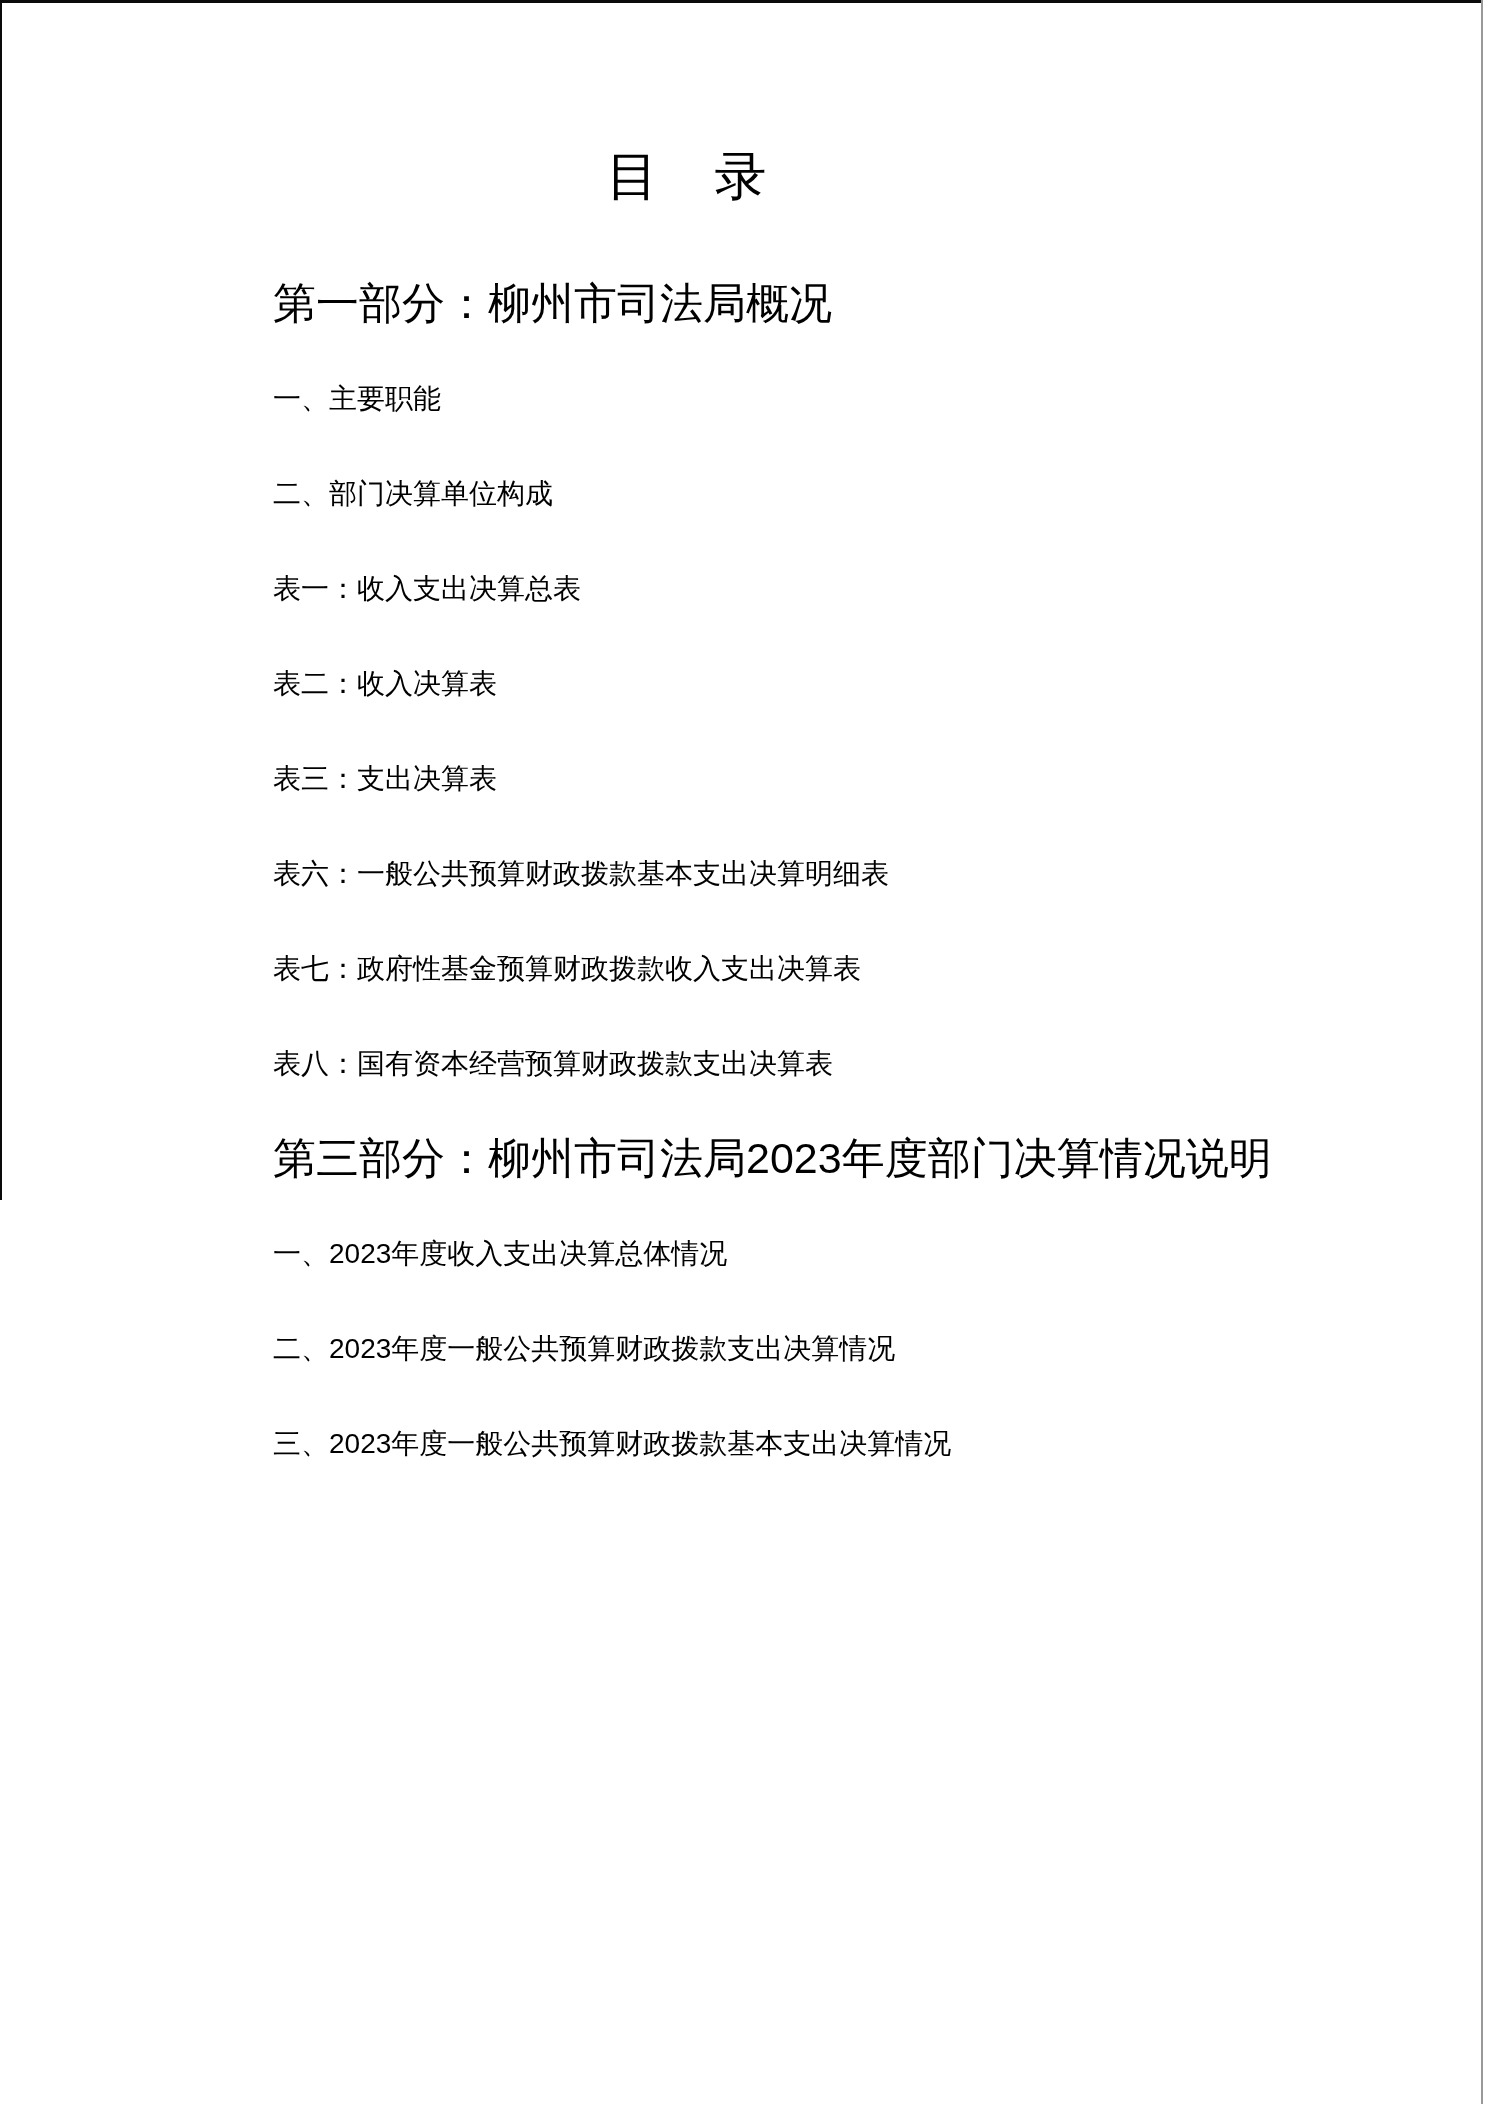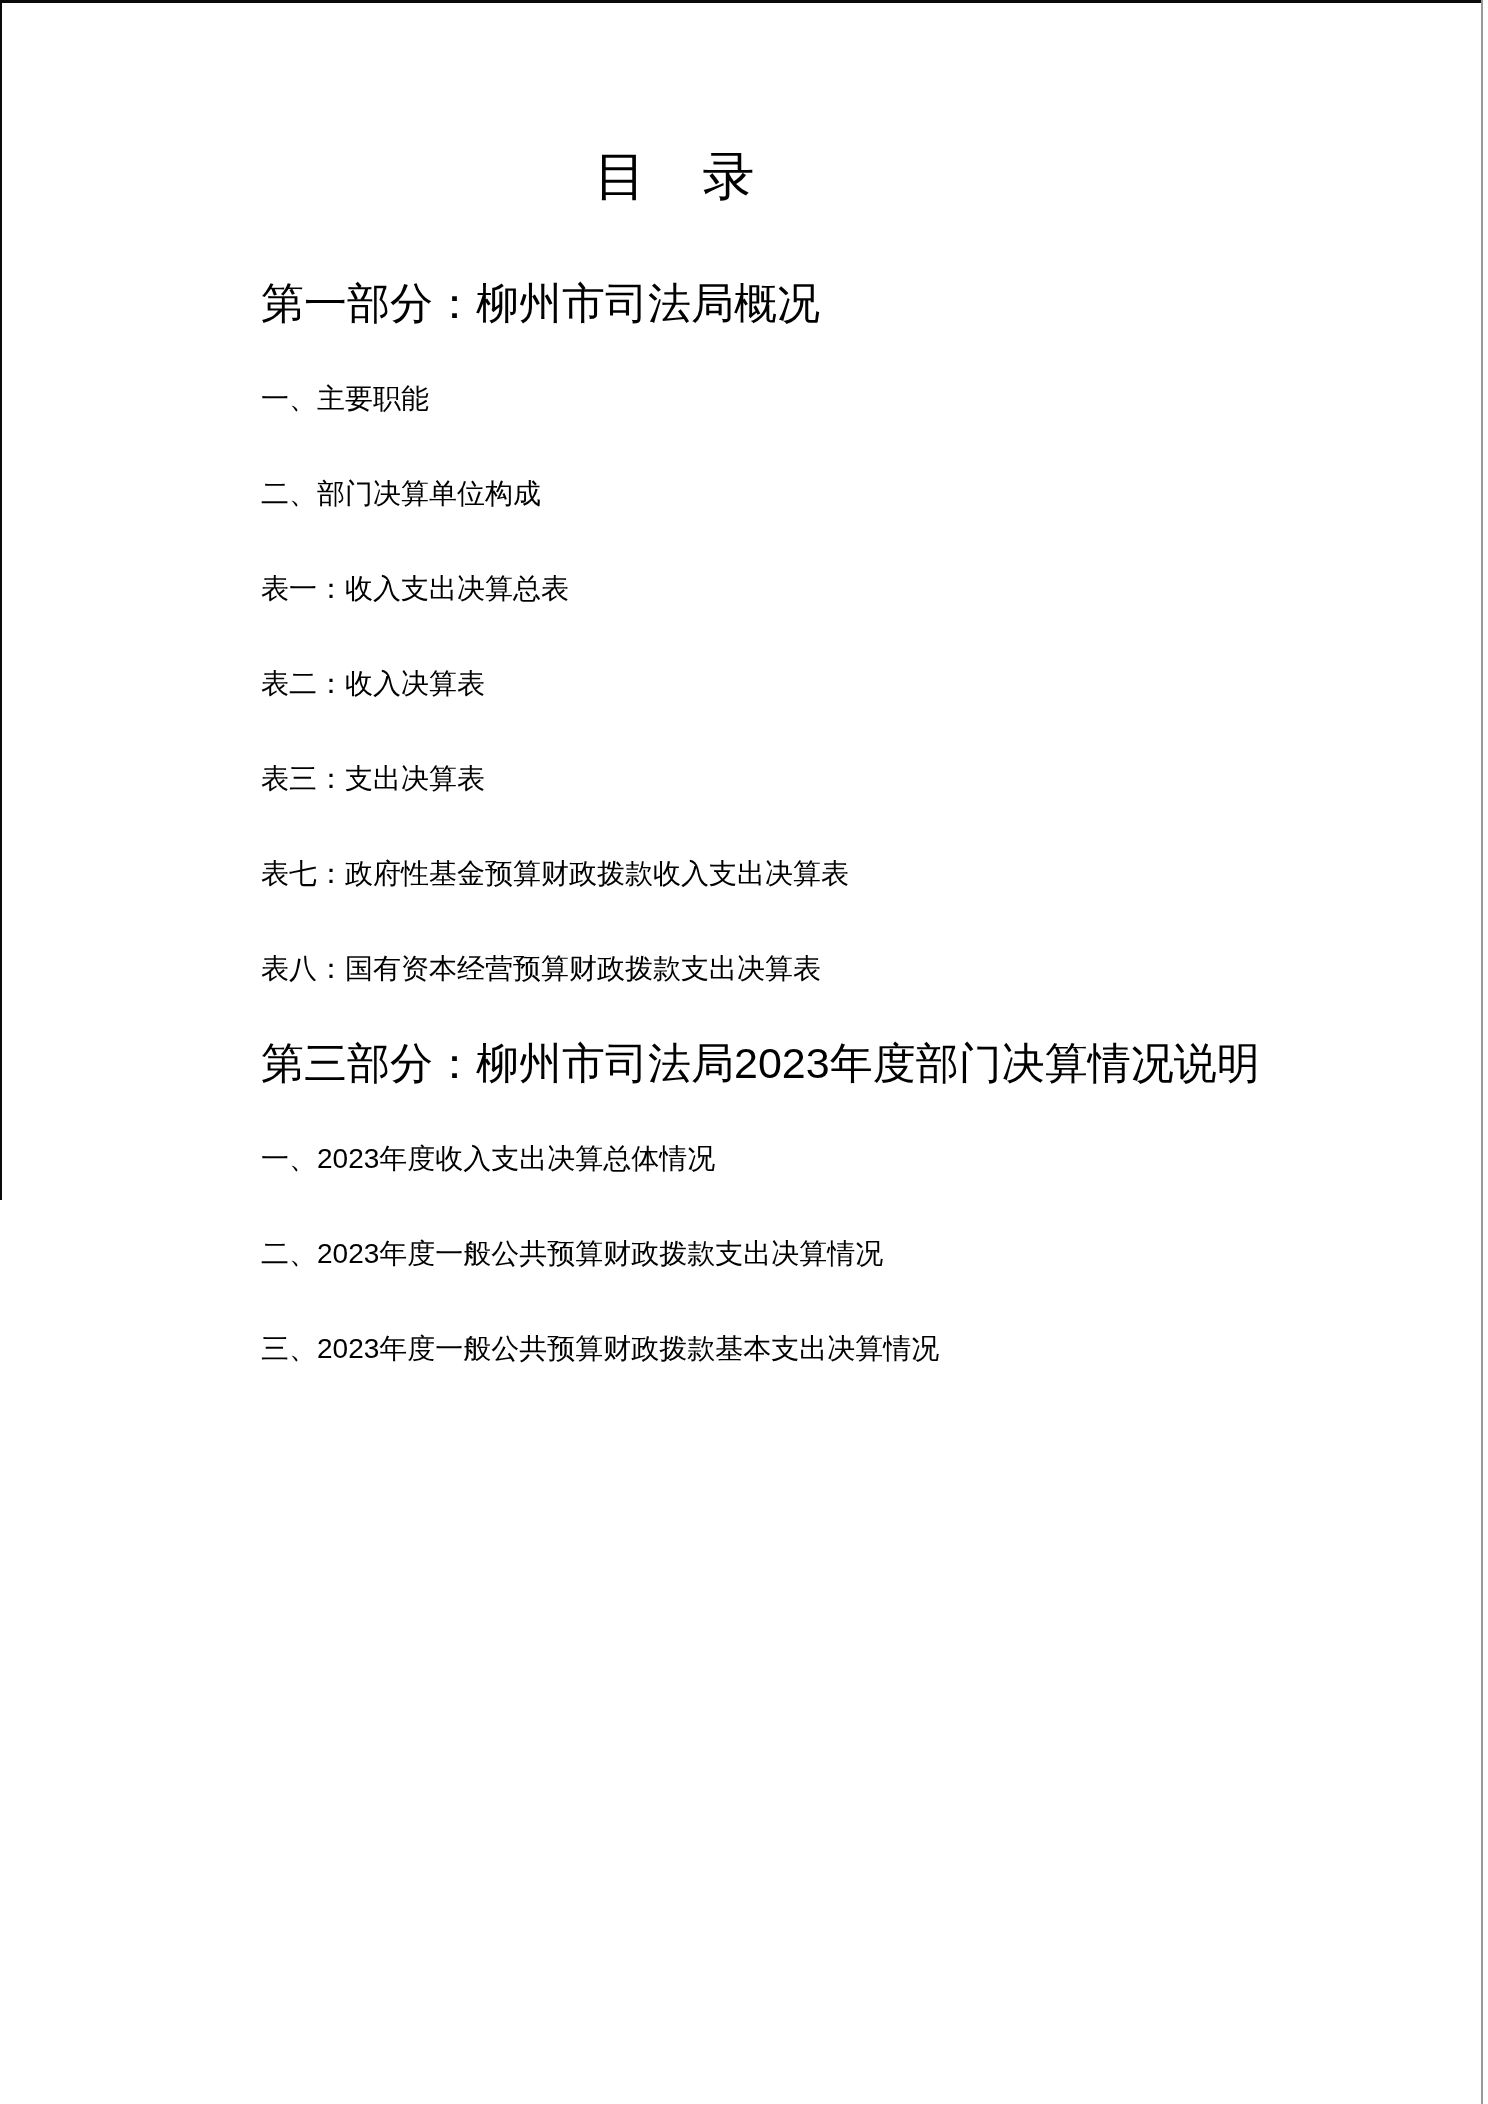--- a/index.html
+++ b/index.html
@@ -32,21 +32,21 @@
     background: #0a0a0a;
   }
   .edge-right {
     position: absolute;
     top: 0; left: 1481px;
     width: 2px; height: 2104px;
     background: #999999;
   }
   .content {
     position: absolute;
-    top: 0; left: 0;
+    top: 0; left: 12px;
     width: 1288px;
     padding: 150px 78px 0 261px;
   }
   .doc-title {
     text-align: center;
     font-size: 52px;
     line-height: 52px;
     font-weight: normal;
     letter-spacing: 2px;
     white-space: pre;
@@ -75,20 +75,21 @@
   <div class="content">
     <h1 class="doc-title">目　录</h1>
 
     <div class="line heading">第一部分：柳州市司法局概况</div>
     <div class="line">一、主要职能</div>
     <div class="line">二、部门决算单位构成</div>
 
     <div class="line">表一：收入支出决算总表</div>
     <div class="line">表二：收入决算表</div>
     <div class="line">表三：支出决算表</div>
+    <div class="line">表六：一般公共预算财政拨款基本支出决算明细表</div>
     <div class="line">表七：政府性基金预算财政拨款收入支出决算表</div>
     <div class="line">表八：国有资本经营预算财政拨款支出决算表</div>
 
     <div class="line heading">第三部分：柳州市司法局2023年度部门决算情况说明</div>
     <div class="line">一、2023年度收入支出决算总体情况</div>
     <div class="line">二、2023年度一般公共预算财政拨款支出决算情况</div>
     <div class="line">三、2023年度一般公共预算财政拨款基本支出决算情况</div>
   </div>
 </div>
 

